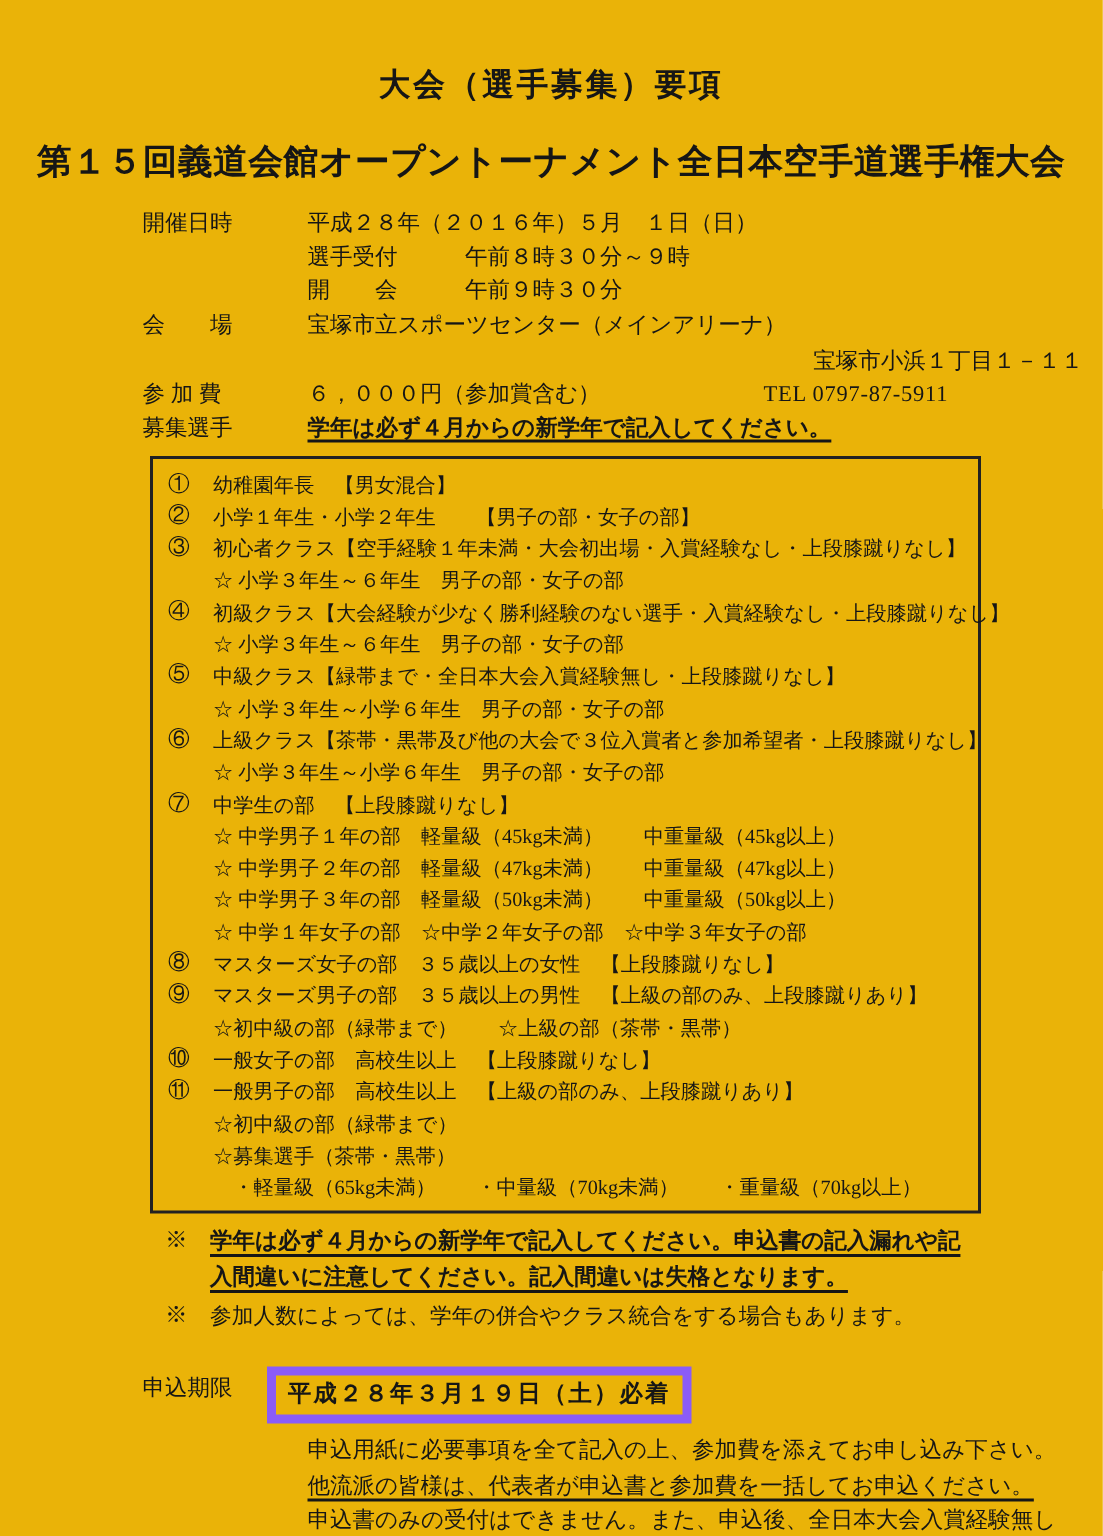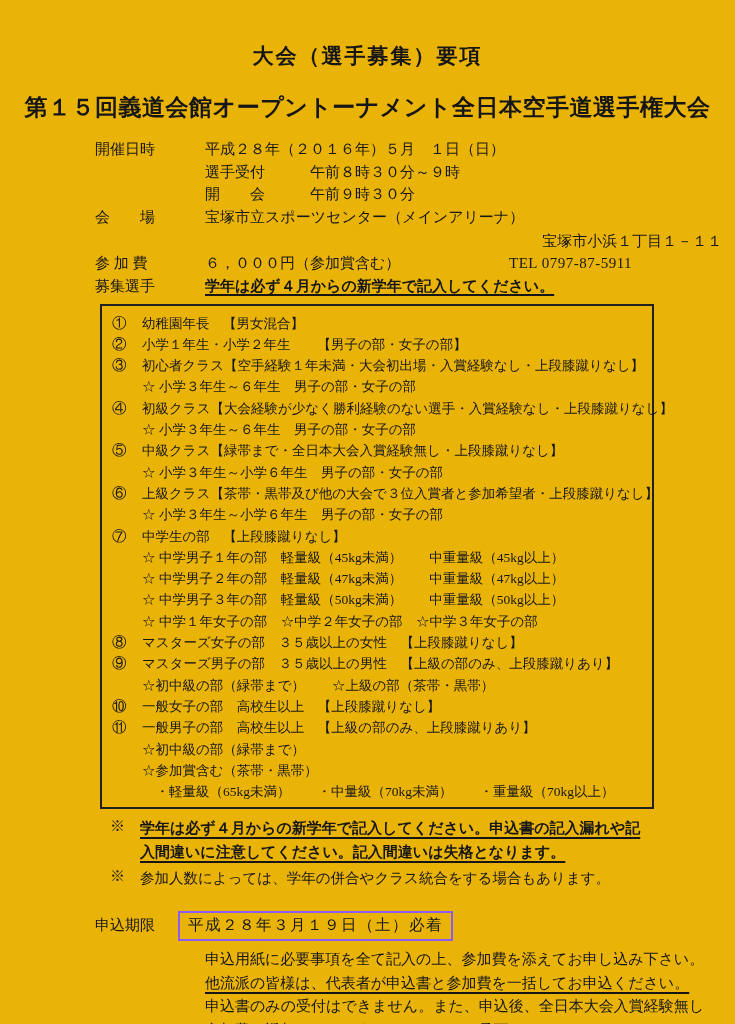--- a/index.html
+++ b/index.html
@@ -77,23 +77,23 @@
   }
   .note-plain { width: 560px; font-size: 14.5px; }
   .apply {
     margin: 20px 0 0 95px;
     font-size: 15px;
   }
   .apply-head { display: flex; align-items: flex-start; }
   .apply-label { width: 83px; flex: none; padding-top: 5px; }
   .deadline {
     display: inline-block;
-    border: 2px solid #8b5cf6;
+    border: 6px solid #8b5cf6;
     padding: 2px 8px 3px;
-    font-weight: 400;
+    font-weight: 700;
     font-size: 15.5px;
     letter-spacing: 1.5px;
   }
   .apply-lines { margin: 7px 0 4px 110px; line-height: 23.8px; }
   .apply-line { white-space: nowrap; }
   .ul {
     text-decoration: underline;
     text-decoration-thickness: 1.5px;
     text-underline-offset: 4px;
   }
@@ -215,21 +215,21 @@
     <div class="cat-line">
         <span class="cat-marker">⑪</span>
         <span class="cat-text">一般男子の部　高校生以上　【上級の部のみ、上段膝蹴りあり】</span>
       </div>
     <div class="cat-line">
         <span class="cat-marker"></span>
         <span class="cat-text">☆初中級の部（緑帯まで）</span>
       </div>
     <div class="cat-line">
         <span class="cat-marker"></span>
-        <span class="cat-text">☆参加賞含む（茶帯・黒帯）</span>
+        <span class="cat-text">☆募集選手（茶帯・黒帯）</span>
       </div>
     <div class="cat-line">
         <span class="cat-marker"></span>
         <span class="cat-text">　・軽量級（65kg未満）　　・中量級（70kg未満）　　・重量級（70kg以上）</span>
       </div>
   </div>
 
   <div class="notes">
     <div class="note-row">
       <span class="note-marker">※</span>

